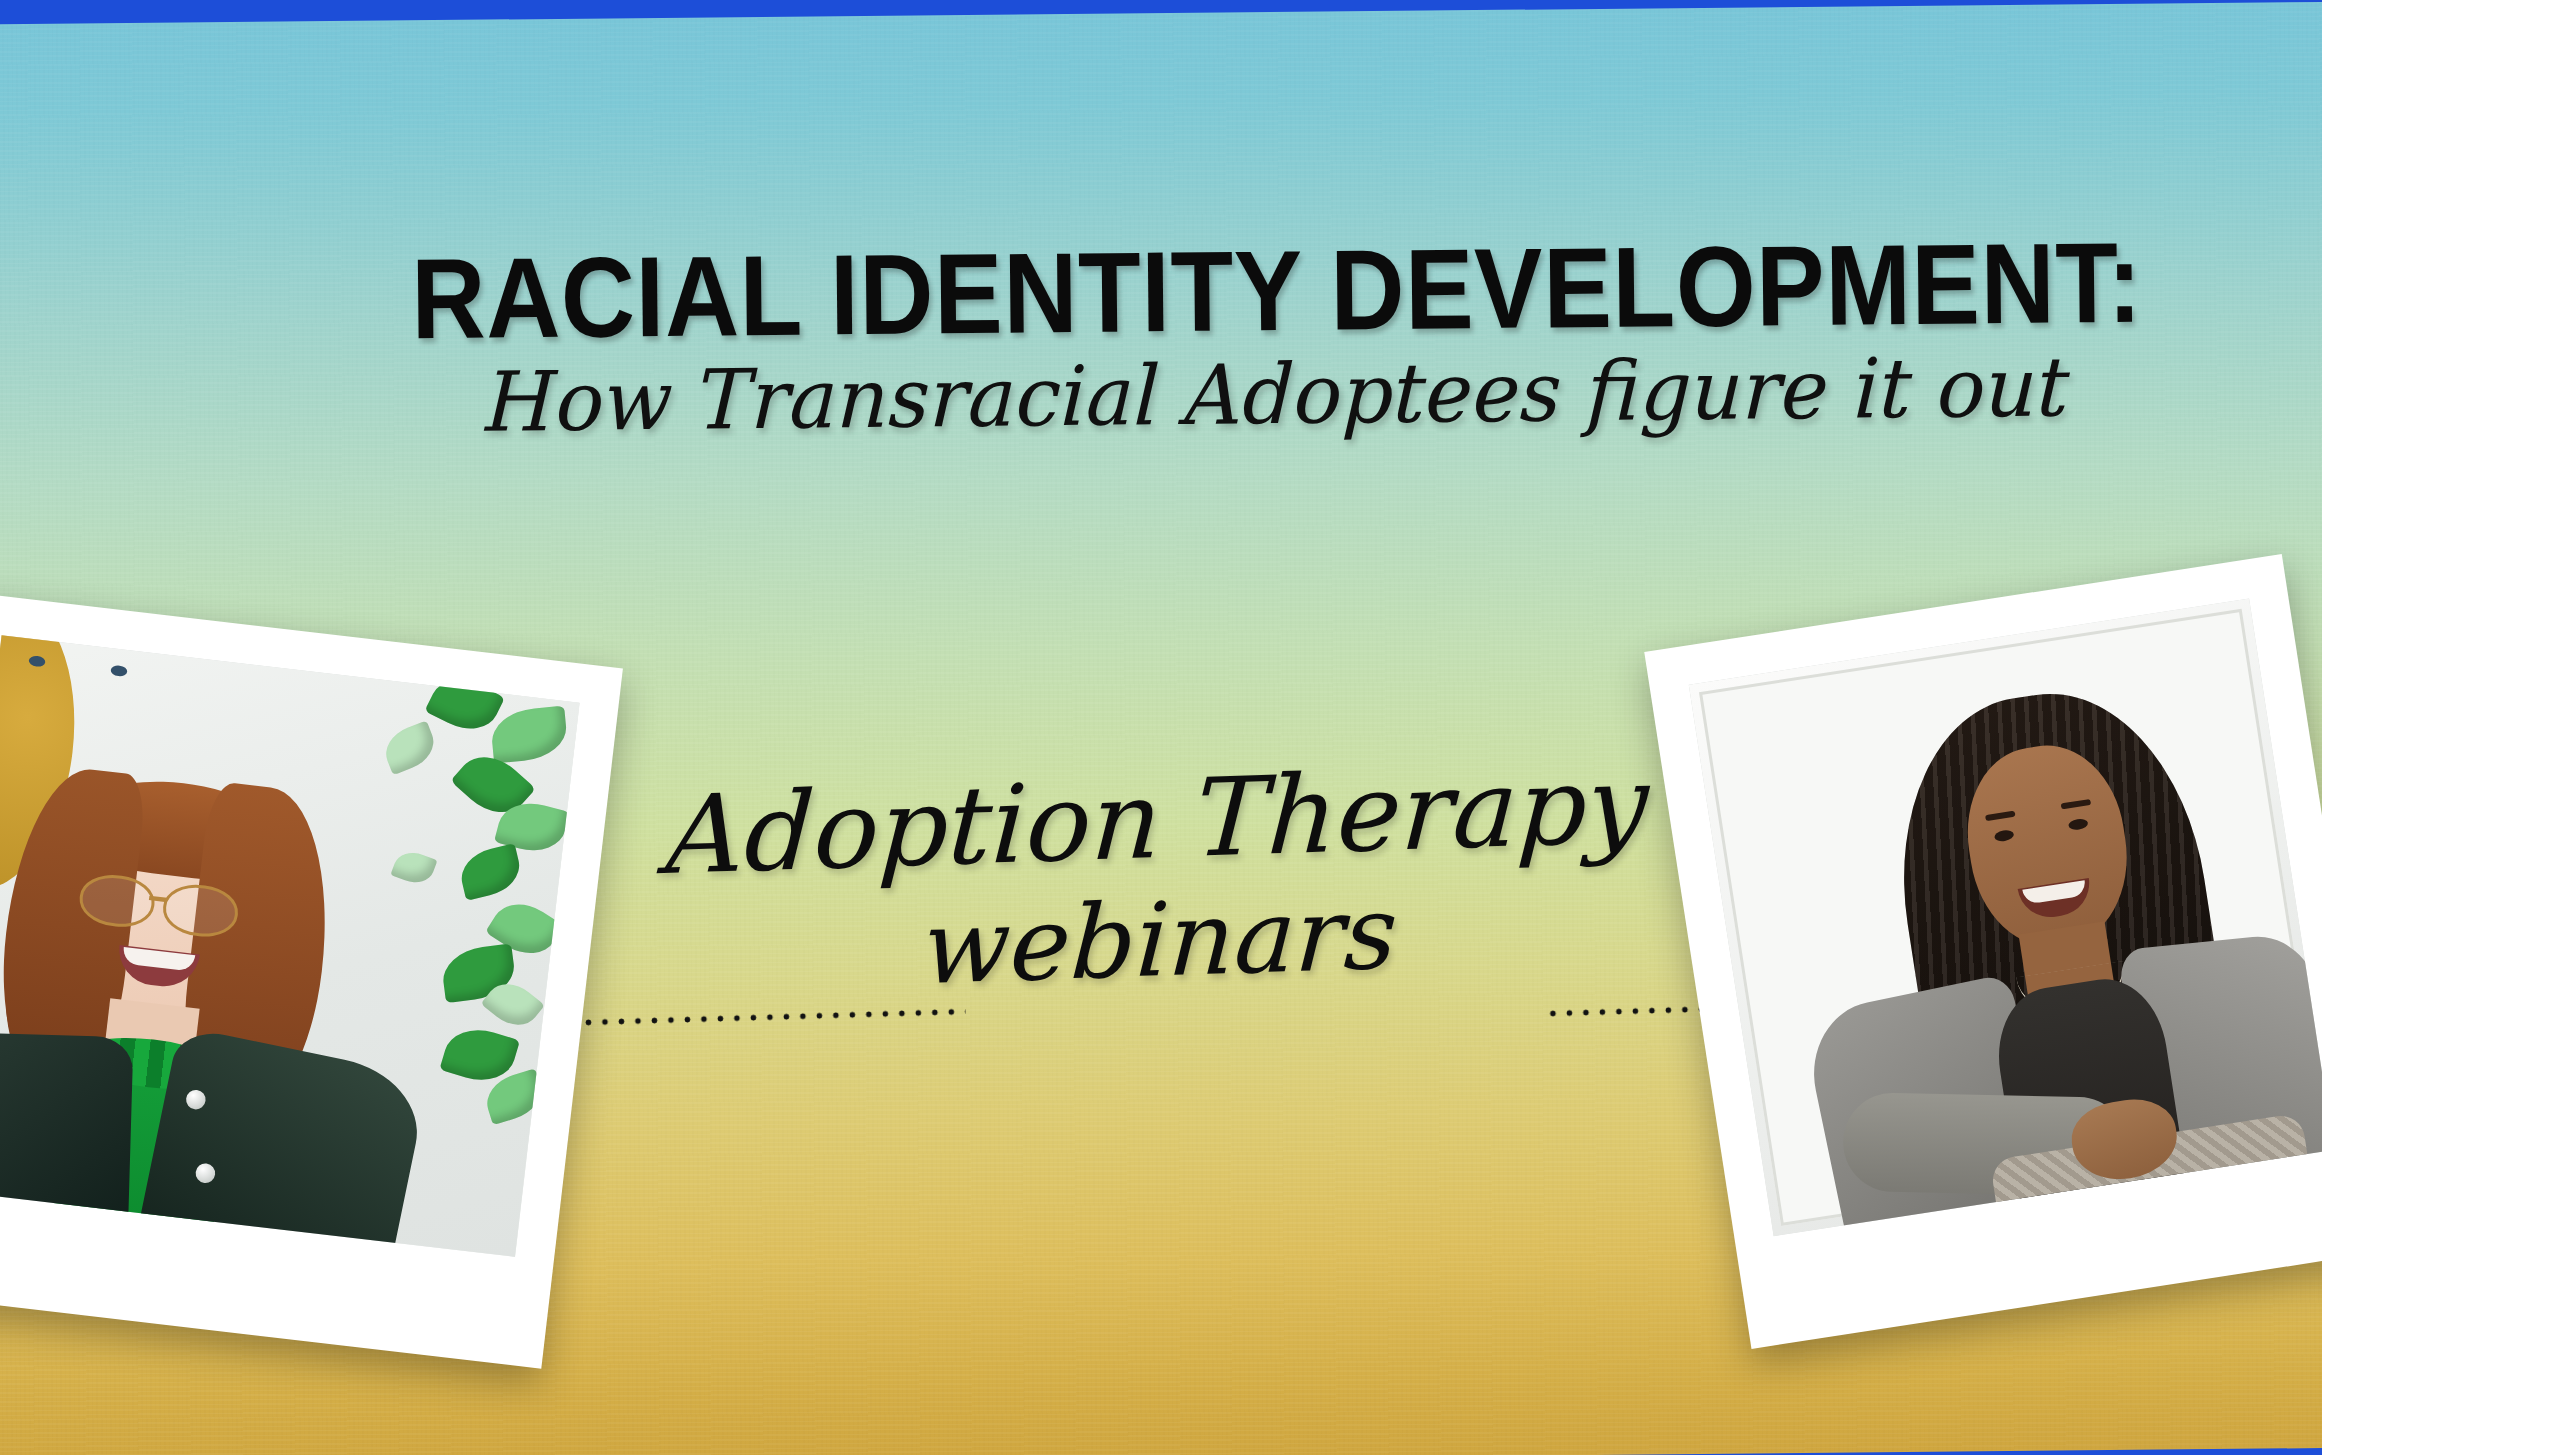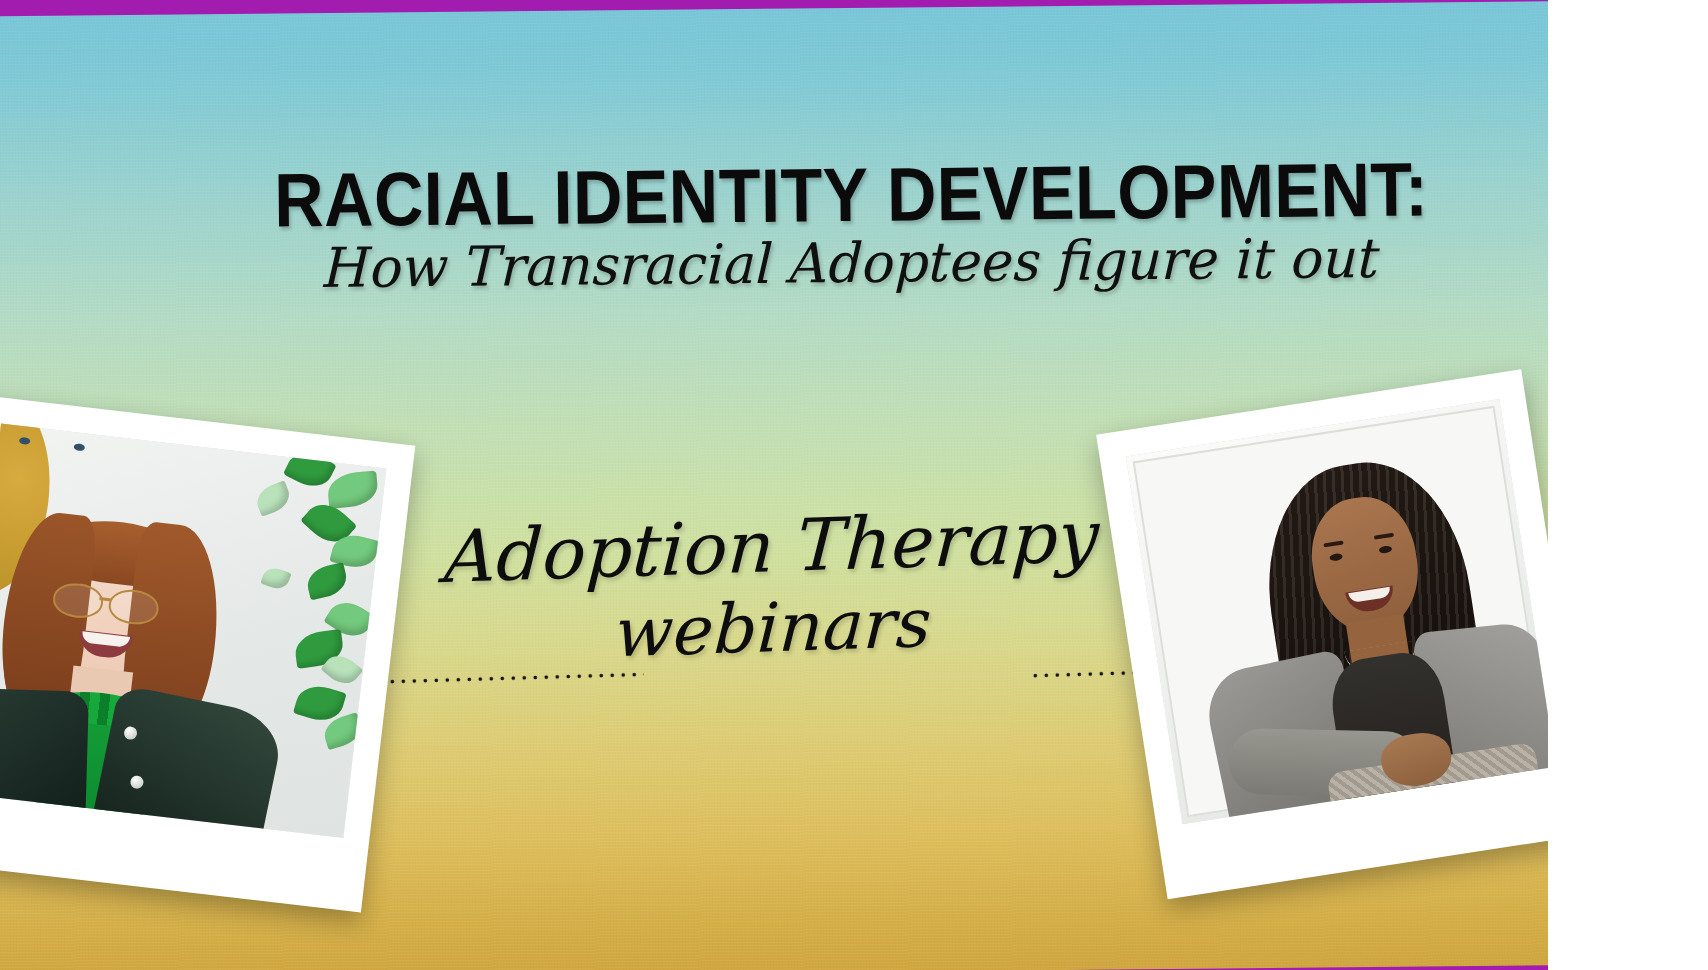--- a/index.html
+++ b/index.html
@@ -13,21 +13,21 @@
     height: 970px;
     overflow: hidden;
     font-family: "Liberation Sans", sans-serif;
   }
 
   
   #slide-stage {
     position: relative;
     width: 1548px;
     height: 970px;
-    background: #a21caf;
+    background: #1d4ed8;
     overflow: hidden;
   }
 
   
   #slide-canvas {
     position: absolute;
     left: -18px;
     top: 8px;
     width: 1744px;
     height: 964px;

